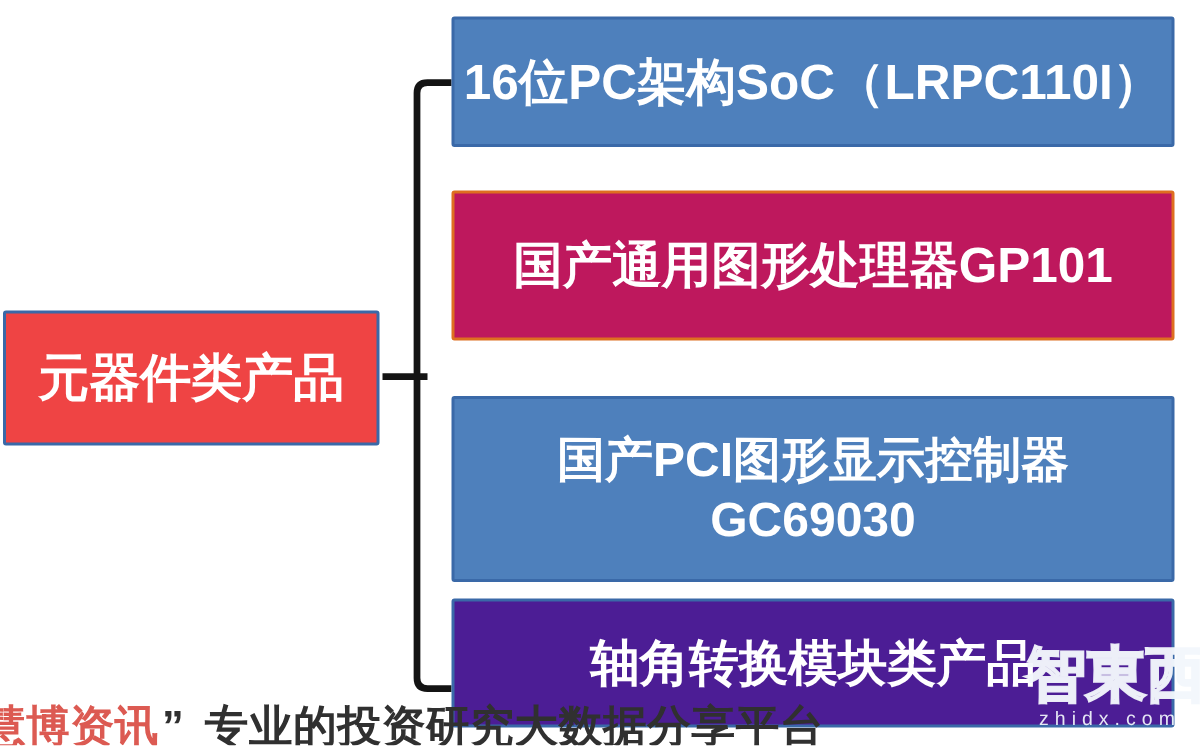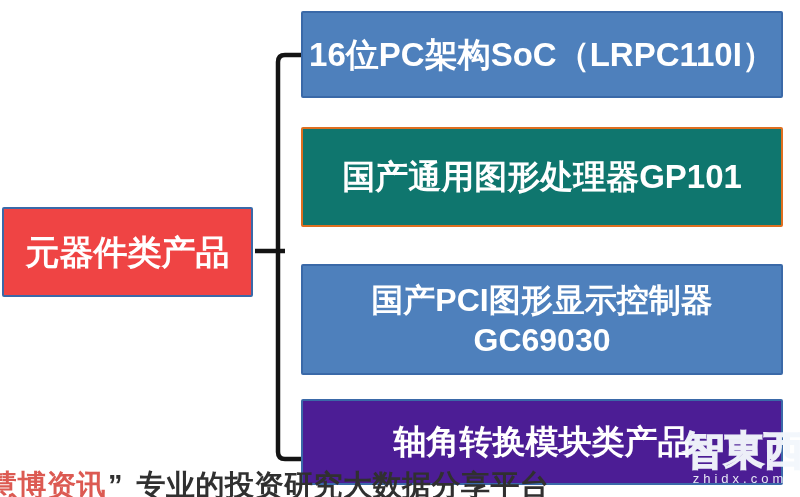--- a/index.html
+++ b/index.html
@@ -29,21 +29,21 @@
     line-height: 1.25;
     white-space: pre-line;
   }
   .node-root {
     left: 2px; top: 207px; width: 251px; height: 90px;
     font-size: 34px;
   }
   .node-child { left: 301px; width: 482px; font-size: 33px; }
   .child-0 { top: 11px;  height: 87px; text-align: right; }
   .child-1 { top: 127px; height: 100px; }
-  .child-2 { top: 264px; height: 111px; font-size: 32px; }
+  .child-2 { top: 264px; height: 124px; font-size: 32px; }
   .child-3 { top: 399px; height: 86px; }
   .bracket {
     position: absolute;
     left: 0; top: 0;
     width: 800px; height: 497px;
     pointer-events: none;
   }
   .footer {
     position: absolute;
     left: -12px;
@@ -90,21 +90,21 @@
 
   <div class="node node-root" style="background-color: #ef4444; border-color: rgb(58, 105, 168);">元器件类产品</div>
 
   <svg class="bracket" viewBox="0 0 800 497" xmlns="http://www.w3.org/2000/svg">
     <path d="M 301 55 H 285 Q 278 55 278 62 V 452 Q 278 459 285 459 H 301" fill="none" stroke="#141414" stroke-width="4.5" stroke-linecap="butt"></path>
     <path d="M 255 251 H 285" fill="none" stroke="#141414" stroke-width="4.5" stroke-linecap="butt"></path>
   </svg>
 
   <div class="node node-child child-0" style="background-color: rgb(78, 128, 188); border-color: rgb(58, 105, 168);">16位PC架构SoC（LRPC110I）</div>
 
-  <div class="node node-child child-1" style="background-color: #0f766e; border-color: rgb(222, 111, 32);">国产通用图形处理器GP101</div>
+  <div class="node node-child child-1" style="background-color: #be185d; border-color: rgb(222, 111, 32);">国产通用图形处理器GP101</div>
 
   <div class="node node-child child-2" style="background-color: rgb(78, 128, 188); border-color: rgb(58, 105, 168);">国产PCI图形显示控制器
 GC69030</div>
 
   <div class="node node-child child-3" style="background-color: #4c1d95; border-color: rgb(58, 105, 168);">轴角转换模块类产品</div>
 
   <div class="footer">
     <span class="brand" style="color: rgb(220, 90, 82);">慧博资讯</span><span class="quote" style="color: rgb(48, 48, 48);">”</span><span class="tagline" style="color: rgb(48, 48, 48);">专业的投资研究大数据分享平台</span>
   </div>
 

